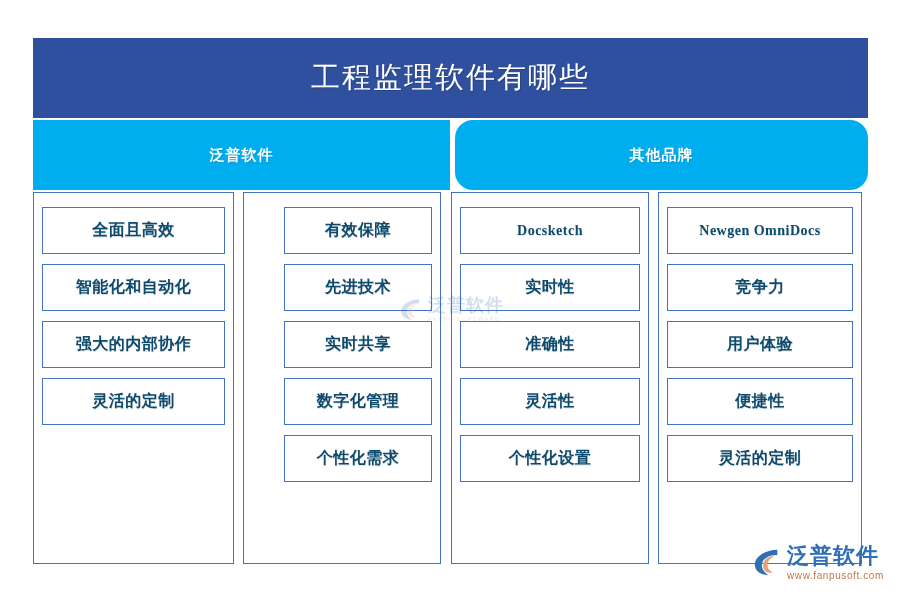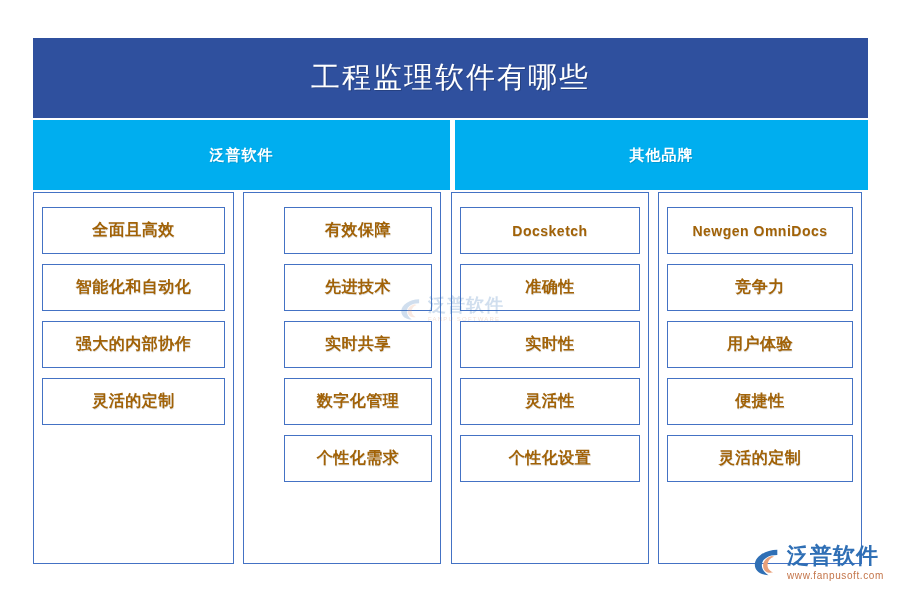--- a/index.html
+++ b/index.html
@@ -50,21 +50,21 @@
   }
   .group-header {
     background: #00AEEF;
     display: flex;
     align-items: center;
     justify-content: center;
     box-sizing: border-box;
   }
   .group-header.g1 { width: 417px; }
   .group-header.spacer-h { width: 5px; background: #ffffff; }
-  .group-header.g2 { width: 413px; }
+  .group-header.g2 { width: 413px; border-radius: 18px; }
   .group-header-text {
     color: #ffffff;
     font-size: 15px;
     letter-spacing: 1px;
     font-weight: bold;
     text-shadow: 1px 1px 0 rgba(0,0,0,0.12);
   }
 
   
   .columns-row {
@@ -95,30 +95,30 @@
     height: 47px;
     margin-bottom: 10px;
     display: flex;
     align-items: center;
     justify-content: center;
     background: #ffffff;
     position: relative;
     z-index: 2;
   }
   .item-text {
-    color: #a16207;
+    color: #0c4a6e;
     font-size: 16px;
     font-weight: bold;
     letter-spacing: 0.5px;
     white-space: nowrap;
     font-family: "Liberation Serif", "DejaVu Serif", serif;
     text-shadow: 0.5px 0.5px 0 rgba(0,0,0,0.12);
   }
   .item-text.latin {
-    font-family: Liberation Sans, sans-serif;
+    font-family: Liberation Serif, serif;
     font-size: 14px;
     font-weight: bold;
   }
 
   
   .watermark-center {
     position: absolute;
     left: 398px;
     top: 296px;
     display: flex;
@@ -245,24 +245,24 @@
       </div>
     </div>
 
     <div class="col-gap-md"></div>
 
     <div class="column c3">
       <div class="item-card">
         <span class="item-text latin">Docsketch</span>
       </div>
       <div class="item-card">
+        <span class="item-text">实时性</span>
+      </div>
+      <div class="item-card">
         <span class="item-text">准确性</span>
-      </div>
-      <div class="item-card">
-        <span class="item-text">实时性</span>
       </div>
       <div class="item-card">
         <span class="item-text">灵活性</span>
       </div>
       <div class="item-card">
         <span class="item-text">个性化设置</span>
       </div>
     </div>
 
     <div class="col-gap-sm"></div>

